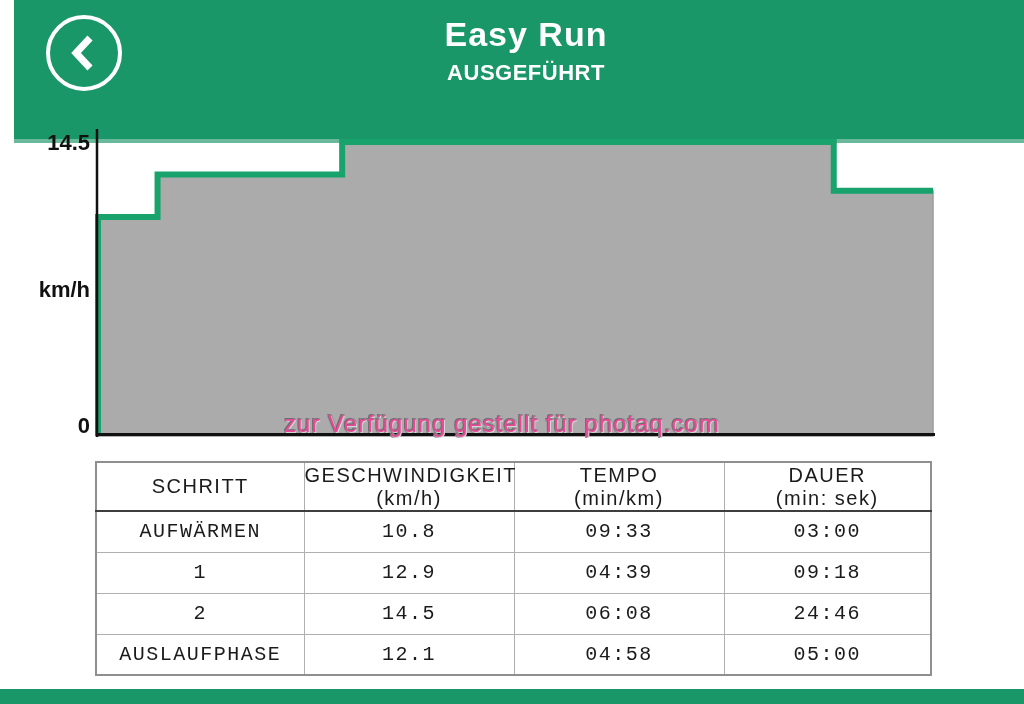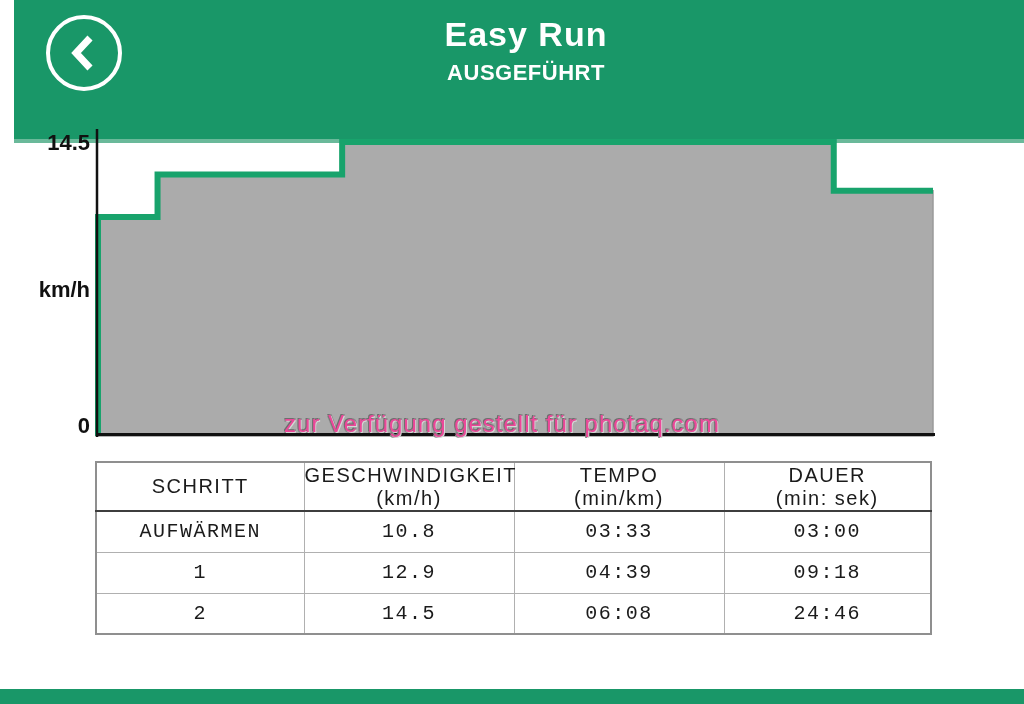--- a/index.html
+++ b/index.html
@@ -118,31 +118,37 @@
         <th>
           <div>DAUER</div>
           <div>(min: sek)</div>
         </th>
       </tr>
   </thead>
   <tbody id="table-body">
       <tr>
         <td>AUFWÄRMEN</td>
         <td>10.8</td>
-        <td>03:33</td>
+        <td>09:33</td>
         <td>03:00</td>
       </tr>
       <tr>
         <td>1</td>
         <td>12.9</td>
         <td>04:39</td>
         <td>09:18</td>
       </tr>
       <tr>
         <td>2</td>
         <td>14.5</td>
         <td>06:08</td>
         <td>24:46</td>
       </tr>
+      <tr>
+        <td>AUSLAUFPHASE</td>
+        <td>12.1</td>
+        <td>04:58</td>
+        <td>05:00</td>
+      </tr>
     </tbody>
 </table>
 
 <div class="bottom-bar"></div>
 
 </body></html>

